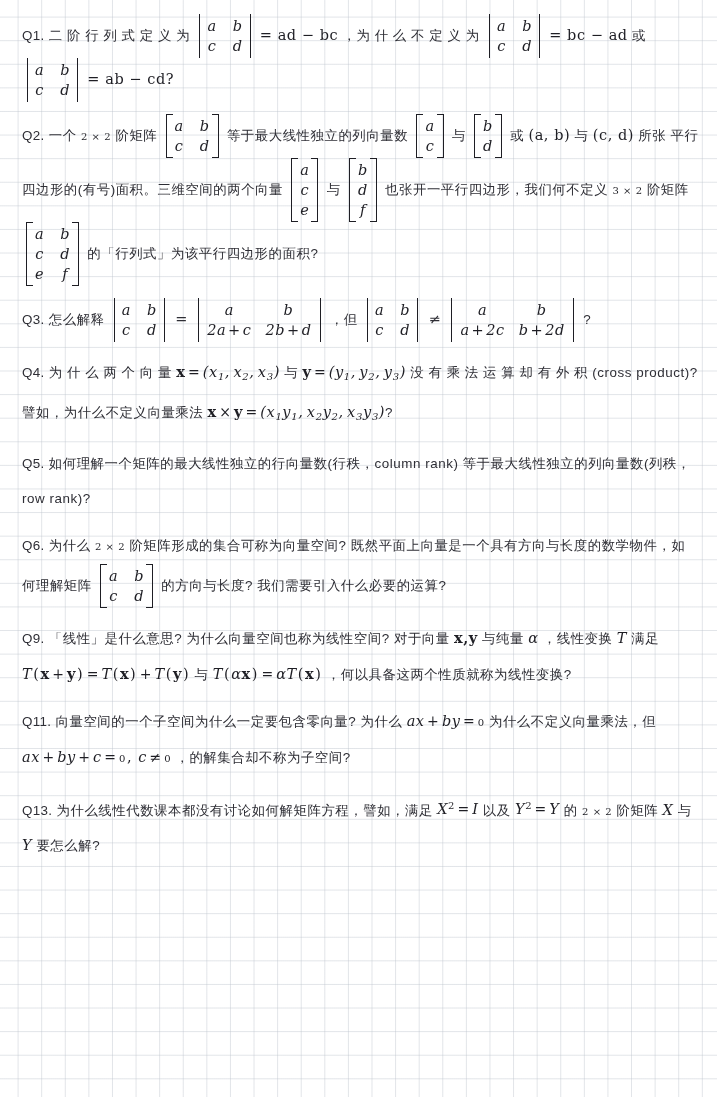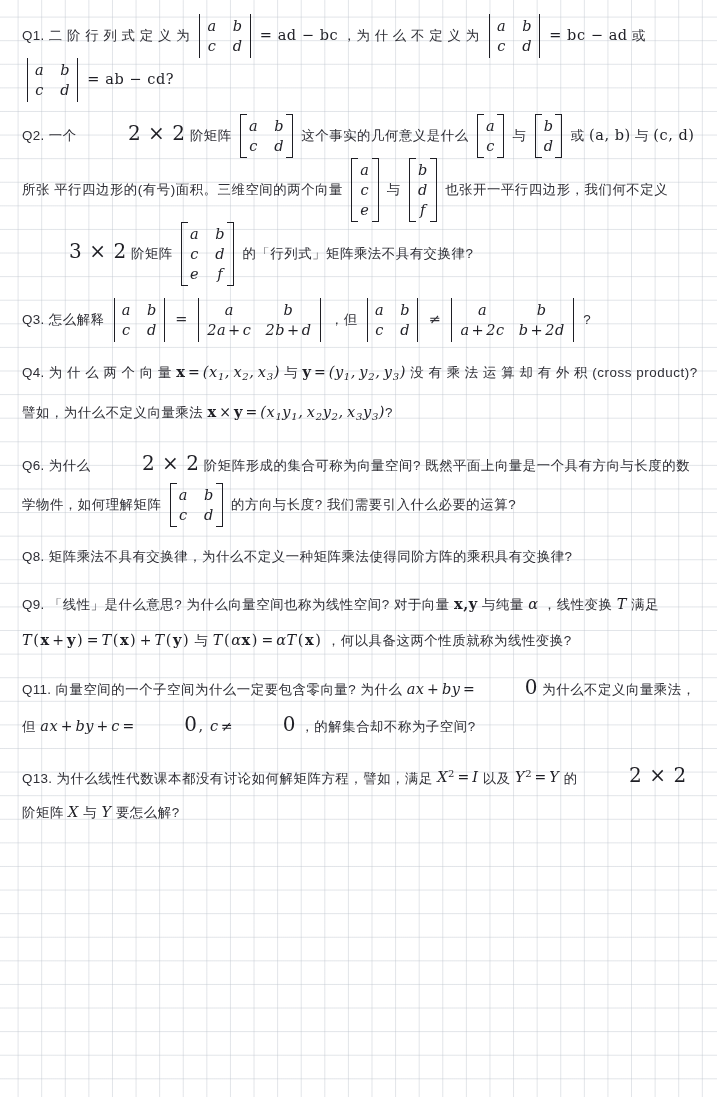--- a/index.html
+++ b/index.html
@@ -39,21 +39,21 @@
   }
   .q:last-child { margin-bottom:0; }
   .qlabel { letter-spacing:0.3px; }
 
   
   .m, .mi, .mn, .mo, .mb {
     font-family:"DejaVu Serif","Liberation Serif",serif;
     color:#1e1e24;
   }
   .mi { font-style:italic; font-size:14.5px; }
-  .mn { font-size:20px;margin-left:47px; }
+  .mn { font-size:10px; }
   .mo { font-size:14px; padding:0 2.5px; }
   .mb { font-weight:bold; font-size:14.5px; font-style:normal; }
   .sub { font-size:10px; vertical-align:-0.28em; font-style:italic;
          font-family:"DejaVu Serif",serif; padding:0 0 0 0.2px; }
   .sup { font-size:10px; vertical-align:0.55em; font-style:normal;
          font-family:"DejaVu Serif",serif; }
   .m { font-size:14.5px; white-space:nowrap; }
   .op { font-family:"DejaVu Serif",serif; font-style:normal;
         font-size:14.5px; padding:0 1px; }
 
@@ -131,21 +131,21 @@
     <span class="qlabel">Q2.</span>
     <span>一个</span>
     <span class="mn">2 × 2</span>
     <span>阶矩阵</span>
     <span class="mat c2 brk">
         <span class="mi">a</span>
         <span class="mi">b</span>
         <span class="mi">c</span>
         <span class="mi">d</span>
       </span>
-    <span>这个事实的几何意义是什么</span>
+    <span>等于最大线性独立的列向量数</span>
     <span class="mat c1 brk">
         <span class="mi">a</span>
         <span class="mi">c</span>
       </span>
     <span>与</span>
     <span class="mat c1 brk">
         <span class="mi">b</span>
         <span class="mi">d</span>
       </span>
     <span>或</span>
@@ -169,21 +169,21 @@
     <span class="mn">3 × 2</span>
     <span>阶矩阵</span>
     <span class="mat c2 brk">
         <span class="mi">a</span>
         <span class="mi">b</span>
         <span class="mi">c</span>
         <span class="mi">d</span>
         <span class="mi">e</span>
         <span class="mi">f</span>
       </span>
-    <span>的「行列式」矩阵乘法不具有交换律?</span>
+    <span>的「行列式」为该平行四边形的面积?</span>
   </p>
 
   <p class="q">
     <span class="qlabel">Q3.</span>
     <span>怎么解释</span>
     <span class="mat c2 det">
         <span class="mi">a</span>
         <span class="mi">b</span>
         <span class="mi">c</span>
         <span class="mi">d</span>
@@ -215,40 +215,40 @@
   <p class="q">
     <span class="qlabel">Q4.</span>
     <span>为 什 么 两 个 向 量</span>
     <span class="m"><span class="mb">x</span><span class="mo">=</span><span class="mi">(x<span class="sub">1</span>, x<span class="sub">2</span>, x<span class="sub">3</span>)</span></span>
     <span>与</span>
     <span class="m"><span class="mb">y</span><span class="mo">=</span><span class="mi">(y<span class="sub">1</span>, y<span class="sub">2</span>, y<span class="sub">3</span>)</span></span>
     <span>没 有 乘 法 运 算 却 有 外 积 (cross product)? 譬如，为什么不定义向量乘法</span>
     <span class="m"><span class="mb">x</span><span class="mo">×</span><span class="mb">y</span><span class="mo">=</span><span class="mi">(x<span class="sub">1</span>y<span class="sub">1</span>, x<span class="sub">2</span>y<span class="sub">2</span>, x<span class="sub">3</span>y<span class="sub">3</span>)</span></span><span>?</span>
   </p>
 
+  <p class="q">
+    <span class="qlabel">Q5.</span>
+    <span>如何理解一个矩阵的最大线性独立的行向量数(行秩，column rank) 等于最大线性独立的列向量数(列秩，row rank)?</span>
+  </p>
 
   <p class="q">
     <span class="qlabel">Q6.</span>
     <span>为什么</span>
     <span class="mn">2 × 2</span>
     <span>阶矩阵形成的集合可称为向量空间? 既然平面上向量是一个具有方向与长度的数学物件，如何理解矩阵</span>
     <span class="mat c2 brk">
         <span class="mi">a</span>
         <span class="mi">b</span>
         <span class="mi">c</span>
         <span class="mi">d</span>
       </span>
     <span>的方向与长度? 我们需要引入什么必要的运算?</span>
   </p>
 
 
-  <p class="q">
-    <span class="qlabel">Q8.</span>
-    <span>矩阵乘法不具有交换律，为什么不定义一种矩阵乘法使得同阶方阵的乘积具有交换律?</span>
-  </p>
 
   <p class="q">
     <span class="qlabel">Q9.</span>
     <span>「线性」是什么意思? 为什么向量空间也称为线性空间? 对于向量</span>
     <span class="mb">x,y</span>
     <span>与纯量</span>
     <span class="mi">α</span>
     <span>，线性变换</span>
     <span class="mi">T</span>
     <span>满足</span>

